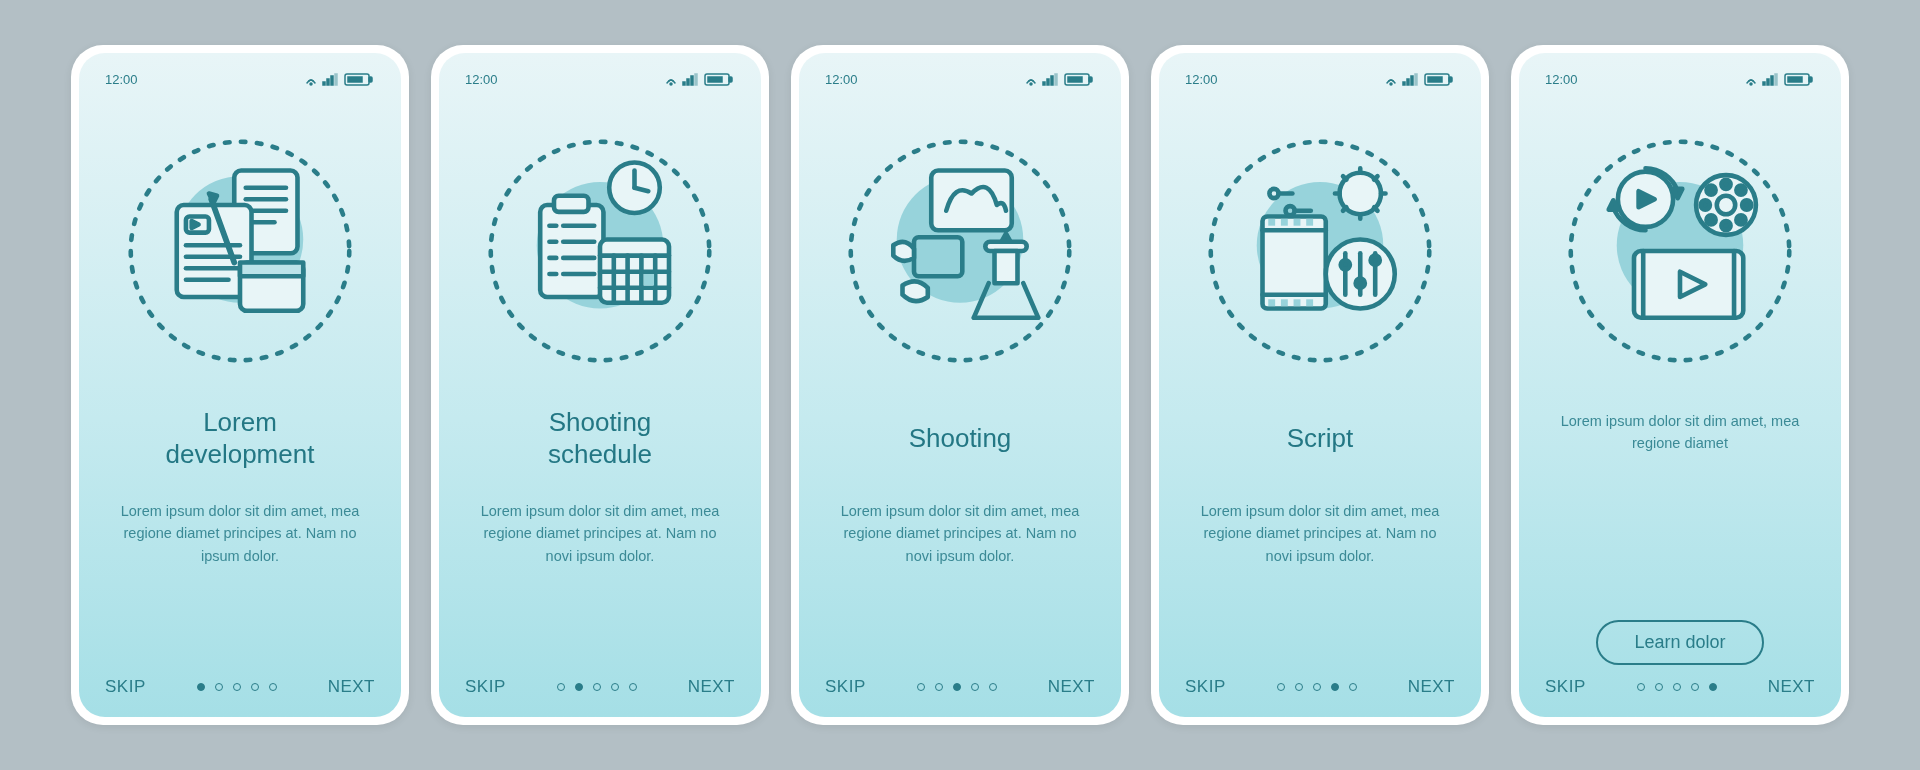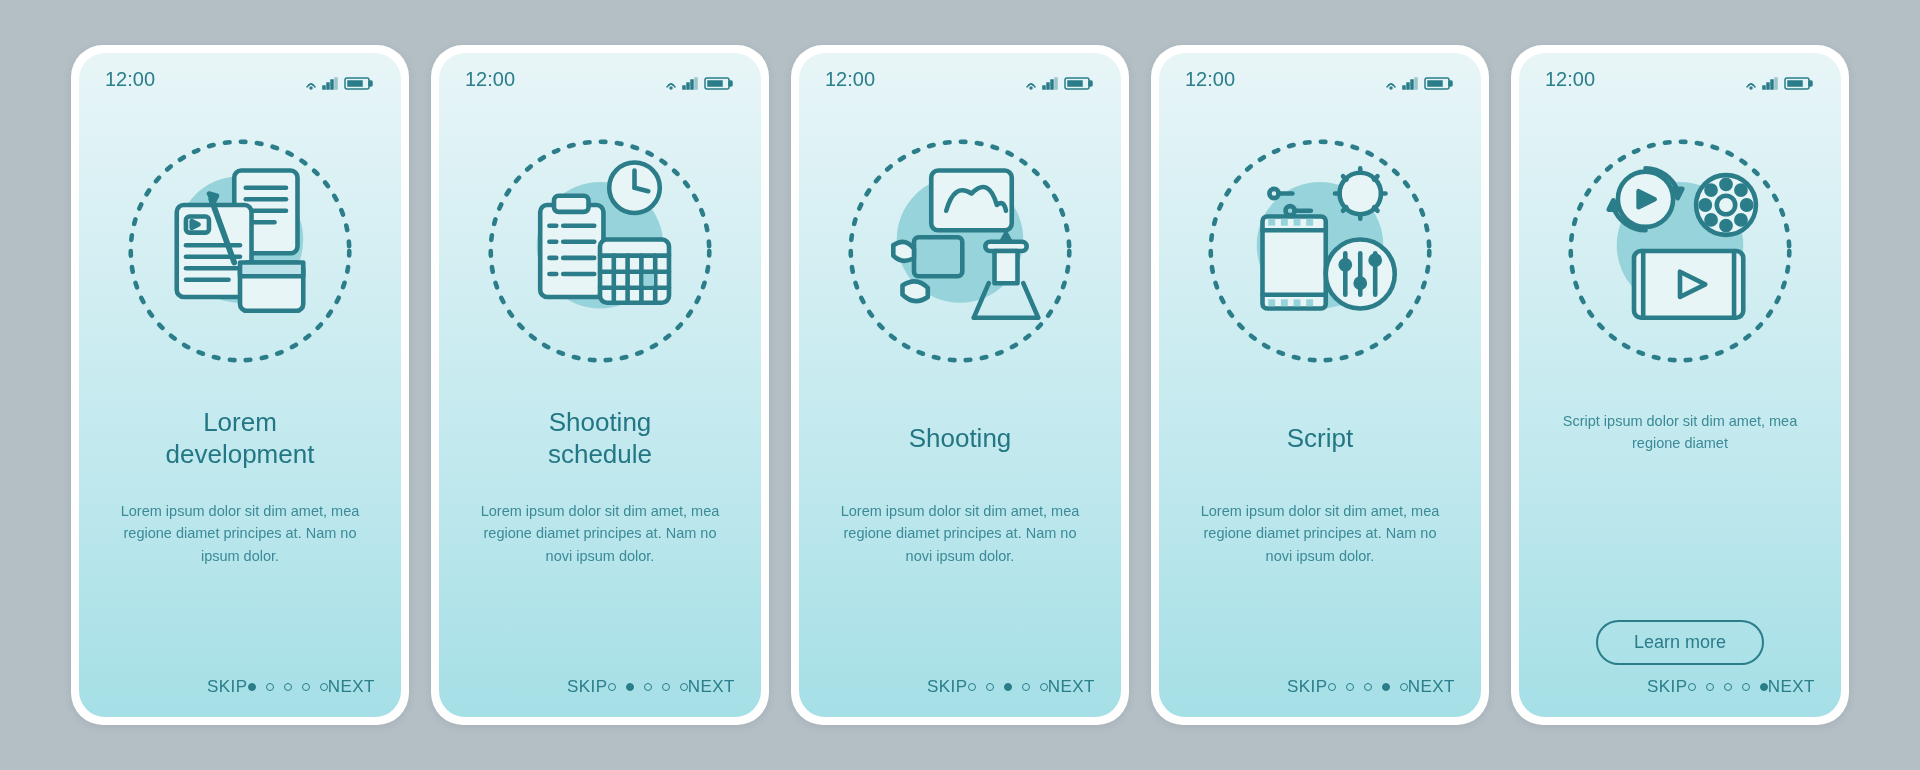--- a/index.html
+++ b/index.html
@@ -32,23 +32,23 @@
     background: linear-gradient(180deg, #e8f5f7 0%, #c5eaef 55%, #a5dfe6 100%);
     display: flex;
     flex-direction: column;
     padding: 14px 26px 20px;
     position: relative;
     overflow: hidden;
   }
   .statusbar {
     display: flex;
     justify-content: space-between;
-    align-items: flex-end;
+    align-items: center;
     color: #2a7d89;
-    font-size: 20px;
+    font-size: 13px;
     font-weight: 500;
     height: 24px;
   }
   .status-icons { display: flex; gap: 8px; align-items: center; }
   .illustration {
     margin-top: 30px;
     height: 260px;
     display: flex;
     align-items: center;
     justify-content: center;
@@ -81,21 +81,21 @@
     border: 2px solid #2a7d89;
     color: #2a7d89;
     background: transparent;
     padding: 10px 36px;
     border-radius: 999px;
     font-size: 18px;
     cursor: pointer;
   }
   .footer {
     display: flex;
-    justify-content: flex-end;
+    justify-content: space-between;
     align-items: center;
     margin-top: auto;
     padding-top: 12px;
     color: #2a7d89;
     font-size: 17px;
     letter-spacing: 0.5px;
   }
   .dots { display: flex; gap: 10px; }
   .dot {
     width: 8px; height: 8px; border-radius: 50%;
@@ -386,22 +386,22 @@
     <circle cx="127" cy="47" r="4" fill="#2a7d89"></circle>
             <circle cx="153" cy="73" r="4" fill="#2a7d89"></circle>
     <circle cx="127" cy="73" r="4" fill="#2a7d89"></circle>
             <circle cx="153" cy="47" r="4" fill="#2a7d89"></circle>
     <rect x="60" y="100" width="95" height="58" rx="6" fill="#e8f5f7"></rect>
     <line x1="68" y1="100" x2="68" y2="158"></line>
             <line x1="147" y1="100" x2="147" y2="158"></line>
     <polygon points="100,118 100,140 122,129" fill="none"></polygon>
   </svg>
         </div>
-      <div class="desc">Script ipsum dolor sit dim amet, mea regione diamet</div>
-      <button class="learn-more">Learn more</button>
+      <div class="desc">Lorem ipsum dolor sit dim amet, mea regione diamet</div>
+      <button class="learn-more">Learn dolor</button>
       <div class="footer">
         <span class="nav-btn">SKIP</span>
         <span class="dots">
             <span class="dot "></span>
             <span class="dot "></span>
             <span class="dot "></span>
             <span class="dot "></span>
             <span class="dot active"></span>
           </span>
         <span class="nav-btn">NEXT</span>

